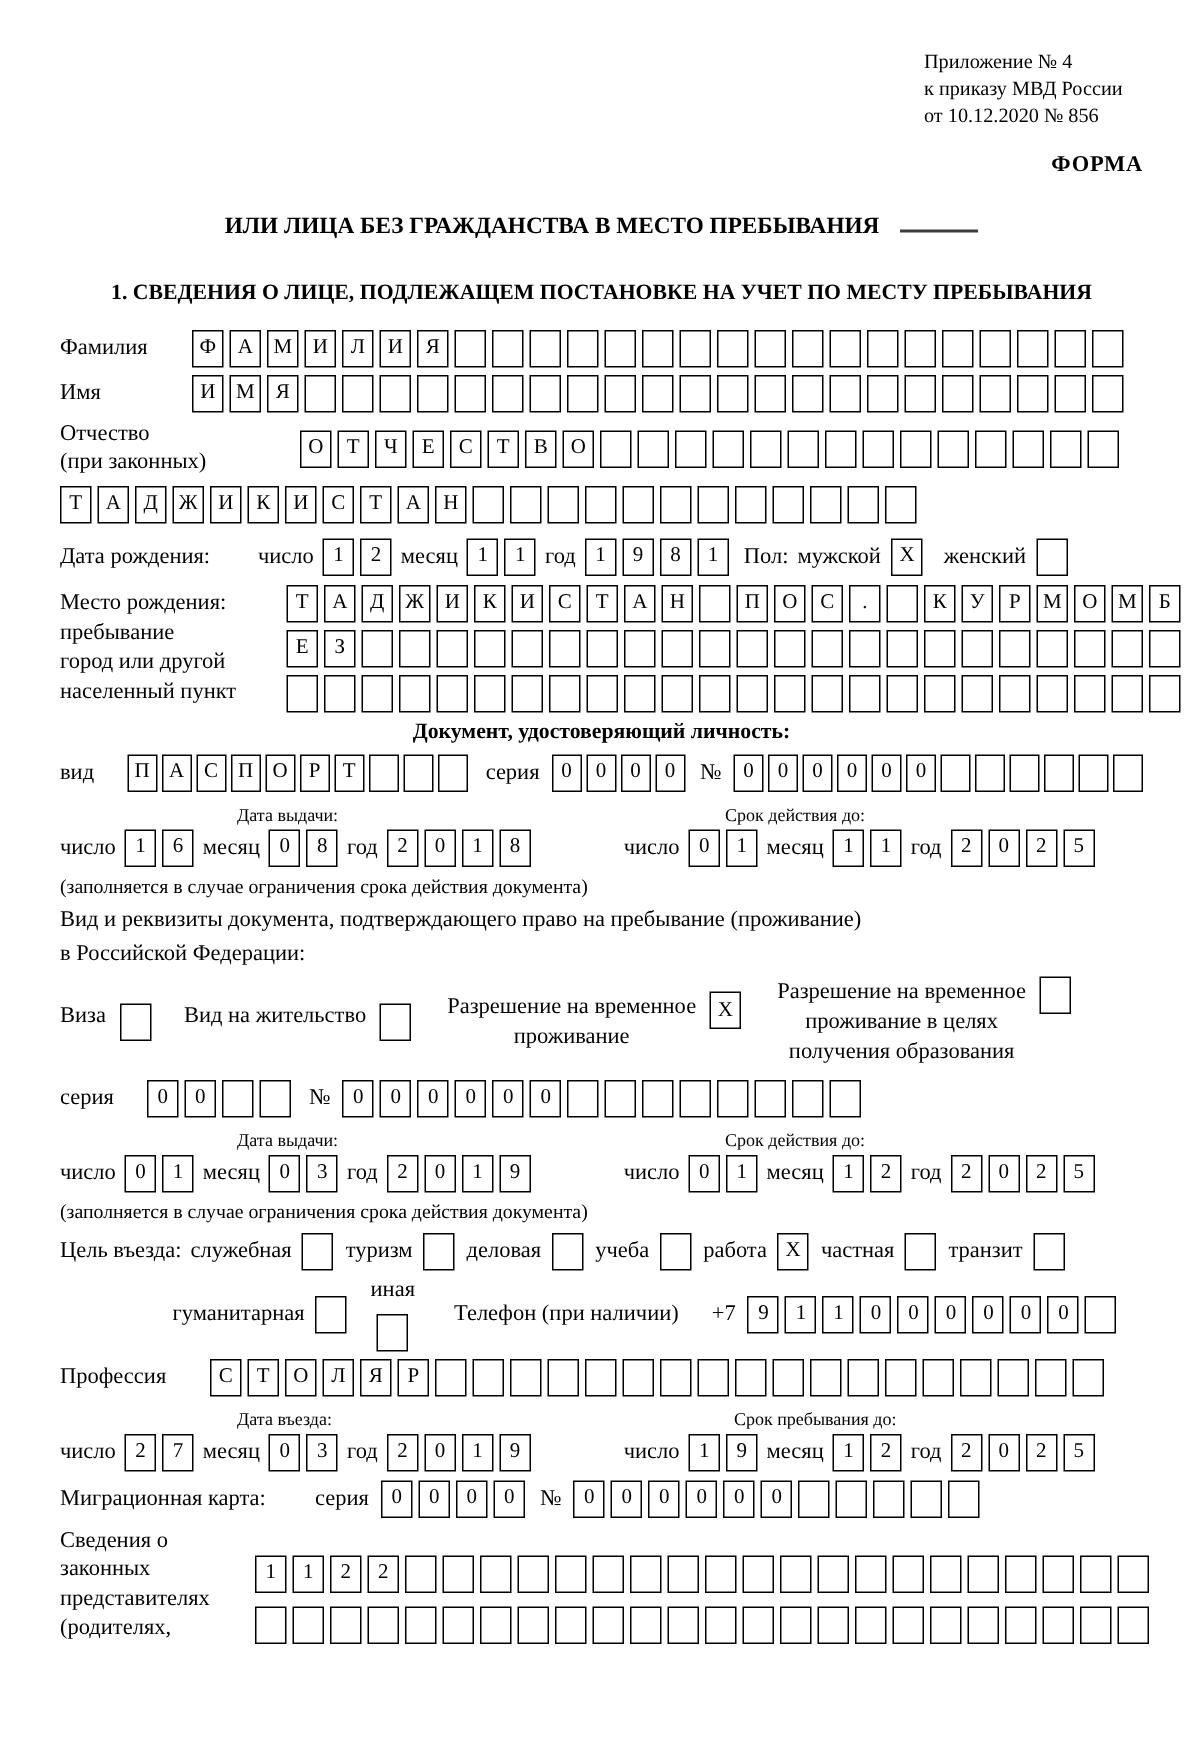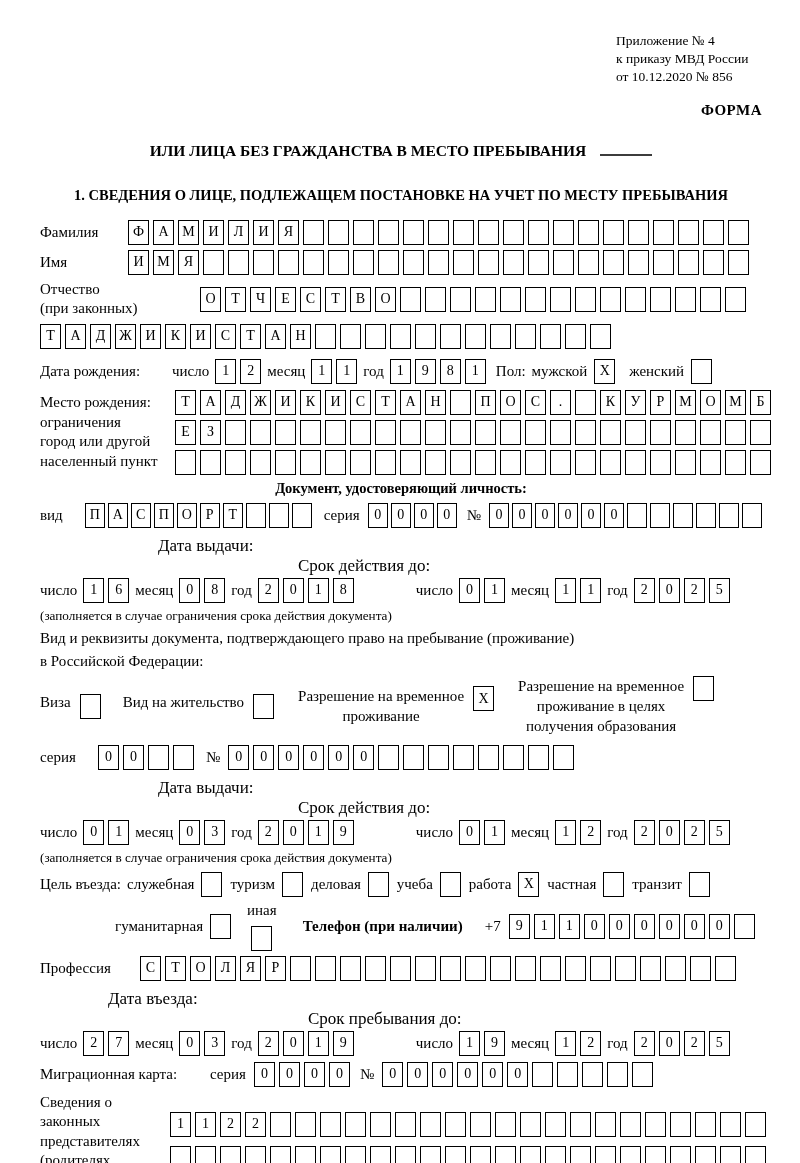--- a/index.html
+++ b/index.html
@@ -27,21 +27,21 @@
   .cells{display:inline-flex;gap:4px;}
   .cell{
     width:21px;height:25px;box-sizing:border-box;border:1.6px solid #000;
     display:inline-flex;align-items:center;justify-content:center;
     font-size:14px;flex-shrink:0;background:#fff;
   }
   .tight .cell{width:20px;}
   .tight.cells,.tight .cells{gap:3px;}
   .stack{display:flex;flex-direction:column;gap:5px;}
   .dg{display:inline-flex;align-items:center;gap:6px;}
-  .heads{display:flex;font-size:17px;margin-top:8px;margin-bottom:2px;flex-direction:column;}
+  .heads{display:flex;font-size:12px;margin-top:8px;margin-bottom:2px;}
   .note{font-size:13.2px;text-align:left;margin-top:1px;margin-bottom:6px;}
   .centered-opt{text-align:center;font-size:15px;line-height:1.35;}
   .optbox{display:inline-flex;align-items:flex-start;gap:9px;}
   .chk{display:inline-flex;align-items:center;gap:7px;}
 </style>
 </head>
 <body>
 
 <div class="page">
 
@@ -208,24 +208,24 @@
         </span>
     </span>
     <span class="chk" style="margin-left:14px;">
       <span class="lab">женский</span>
       <span class="cells">
           <span class="cell"></span>
         </span>
     </span>
   </div>
 
-  <div class="frow top" style="margin-top:6px;">
+  <div class="frow top" style="margin-top:6px;gap:16px;">
     <span class="lab2 lw135">
       <span>Место рождения:</span><br>
-      <span>ограничения</span><br>
+      <span>пребывание</span><br>
       <span>город или другой</span><br>
       <span>населенный пункт</span>
     </span>
     <span class="stack">
       <span class="cells">
           <span class="cell">Т</span>
           <span class="cell">А</span>
           <span class="cell">Д</span>
           <span class="cell">Ж</span>
           <span class="cell">И</span>
@@ -552,21 +552,21 @@
       <span class="cells">
           <span class="cell"></span>
         </span>
     </span>
     <span class="chk" style="margin-left:16px;flex-direction:column;">
       <span class="lab">иная</span>
       <span class="cells">
           <span class="cell"></span>
         </span>
     </span>
-    <span class="lab" style="margin-left:26px;font-weight:bold;">Телефон (при наличии)</span>
+    <span class="lab" style="margin-left:26px;">Телефон (при наличии)</span>
     <span class="lab" style="margin-left:22px;">+7</span>
     <span class="cells" style="margin-left:8px;">
         <span class="cell">9</span>
         <span class="cell">1</span>
         <span class="cell">1</span>
         <span class="cell">0</span>
         <span class="cell">0</span>
         <span class="cell">0</span>
         <span class="cell">0</span>
         <span class="cell">0</span>
@@ -599,21 +599,21 @@
         <span class="cell"></span>
         <span class="cell"></span>
         <span class="cell"></span>
         <span class="cell"></span>
         <span class="cell"></span>
         <span class="cell"></span>
       </span>
   </div>
 
   <div class="heads">
-    <span style="margin-left:68px;">Дата въезда:</span>
+    <span style="margin-left:118px;">Дата въезда:</span>
     <span style="margin-left:268px;">Срок пребывания до:</span>
   </div>
   <div class="frow">
     <span class="dg">
       <span class="lab">число</span>
       <span class="cells">
           <span class="cell">2</span>
           <span class="cell">7</span>
         </span>
       <span class="lab">месяц</span>

